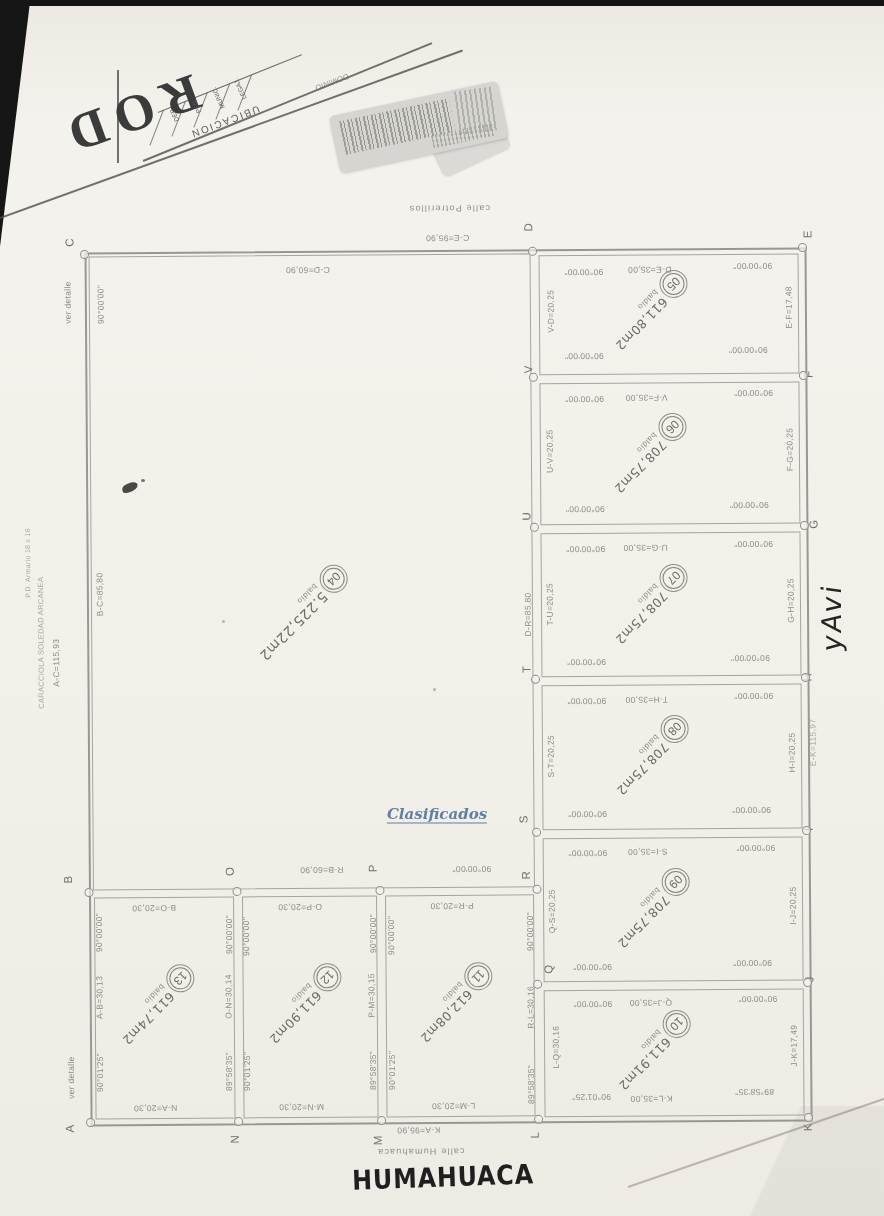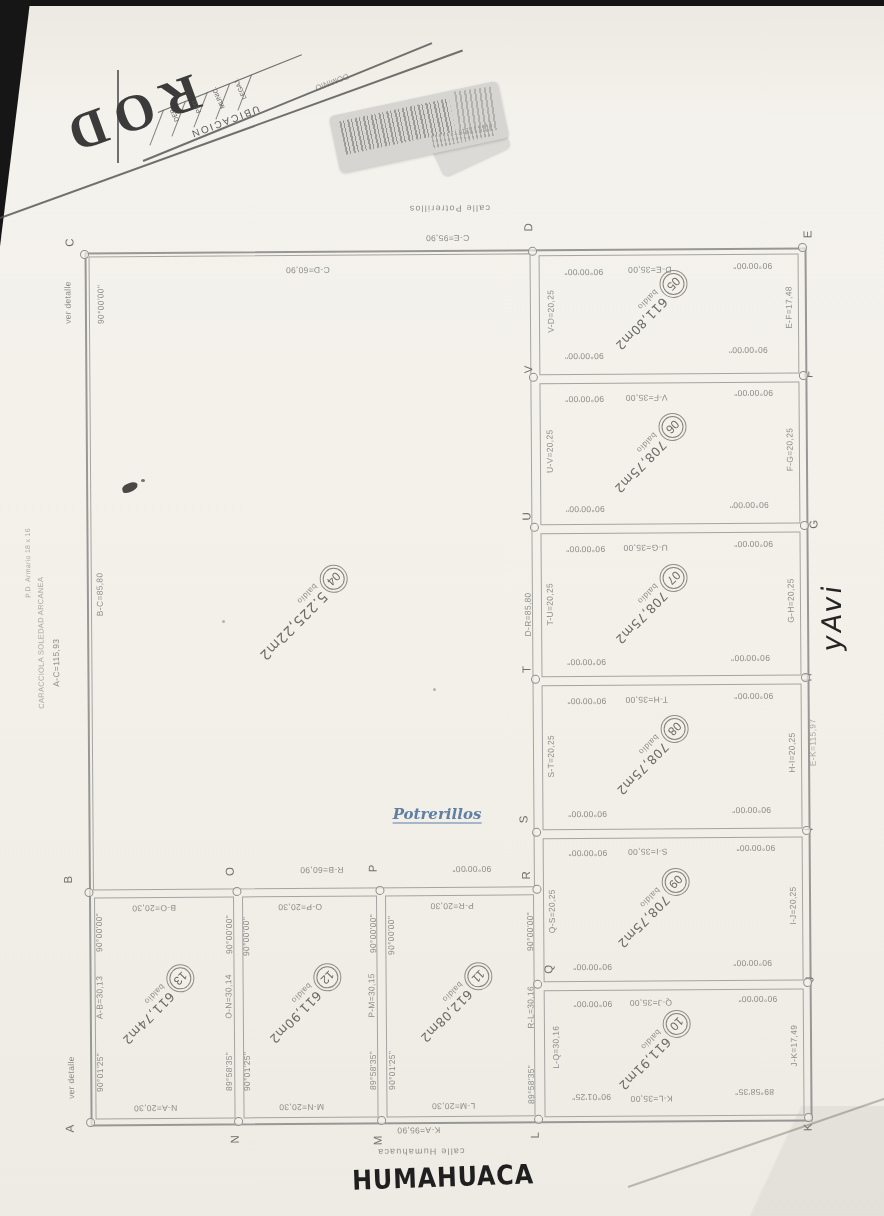--- a/index.html
+++ b/index.html
@@ -302,14 +302,14 @@
       <div class="marker" style="left: 535px; top: 985px;"></div>
       <div class="marker" style="left: 805px; top: 378px;"></div>
       <div class="marker" style="left: 805px; top: 528px;"></div>
       <div class="marker" style="left: 805px; top: 680px;"></div>
       <div class="marker" style="left: 805px; top: 833px;"></div>
       <div class="marker" style="left: 805px; top: 985px;"></div>
     </div>
 
   <div class="hand-side">yAvi</div>
   <div class="hand-bottom">HUMAHUACA</div>
-  <div class="watermark">Potrerillos</div>
+  <div class="watermark">Clasificados</div>
 </div>
 
 </body></html>

